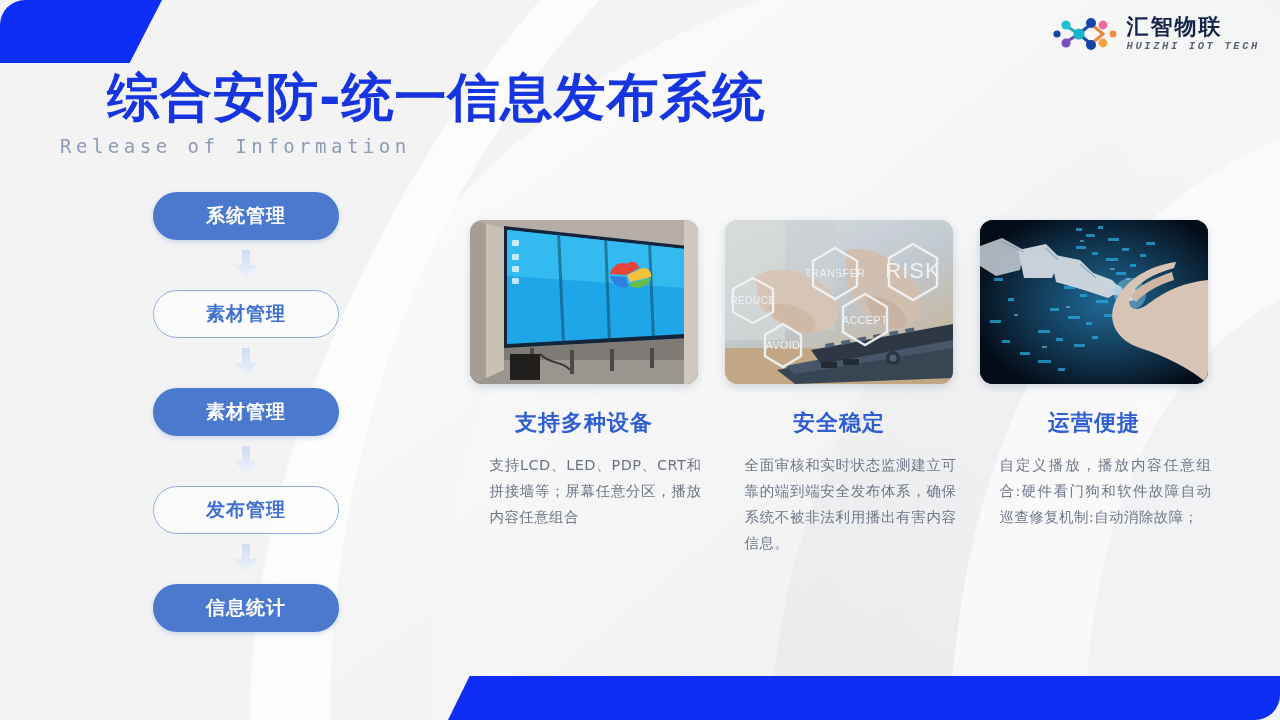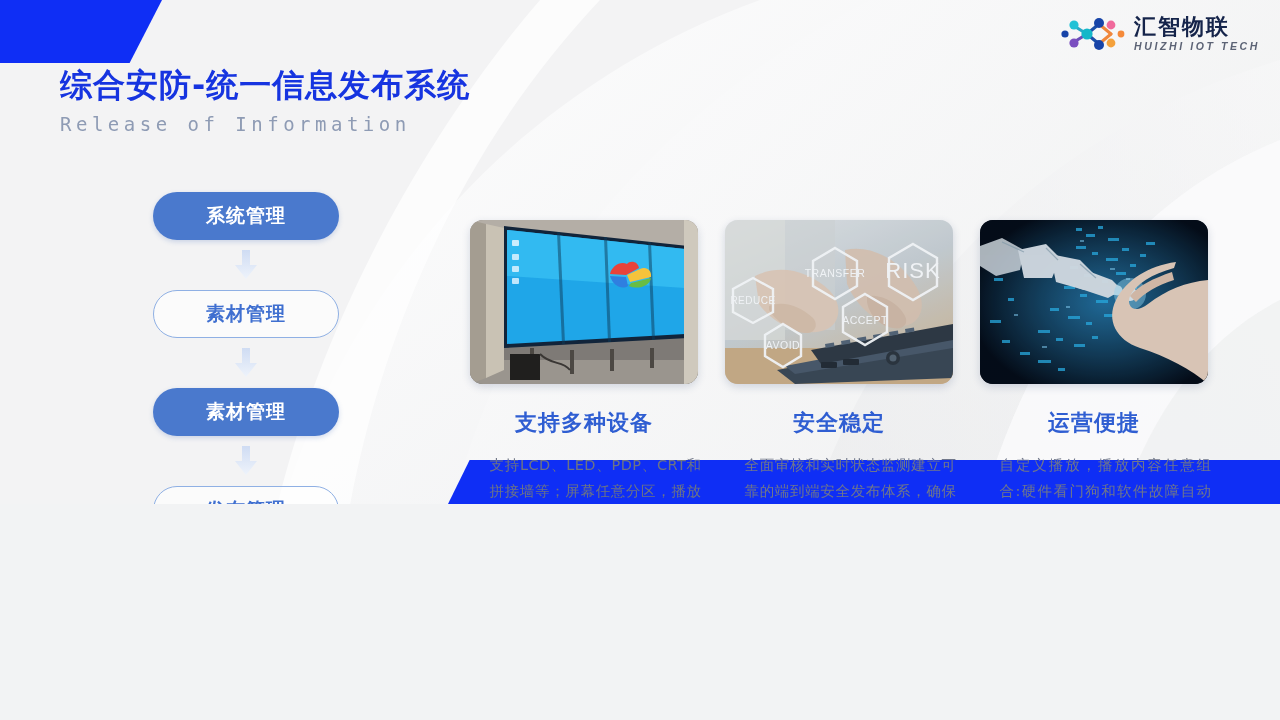--- a/index.html
+++ b/index.html
@@ -7,24 +7,25 @@
   html,body { width:1280px; height:720px; overflow:hidden; }
   body {
     font-family:"Liberation Sans","DejaVu Sans",sans-serif;
     background:#f2f3f4;
     position:relative;
   }
 
   
   #slide {
     position:absolute; inset:0;
-    width:1280px; height:504px;
+    width:1280px; height:720px;
     background:
       linear-gradient(118deg,#fbfbfc 0%,#f4f4f5 38%,#eeeff0 62%,#f6f6f7 100%);
     overflow:hidden;
+    border-radius:25px;
   }
 
   
   .bg-svg { position:absolute; inset:0; width:1280px; height:720px; }
 
   
   .corner-top-left {
     position:absolute; left:0; top:0; width:162px; height:63px;
     background:#0f2ef5;
     clip-path:polygon(0 0, 100% 0, 80% 100%, 0 100%);
@@ -44,29 +45,30 @@
   .logo-mark { width:64px; height:40px; flex:0 0 auto; }
   .logo-text { display:flex; flex-direction:column; align-items:flex-start; }
   .logo-cn {
     font-size:22px; font-weight:bold; color:#15244a;
     letter-spacing:2px; line-height:1.08;
     font-family:"DejaVu Sans","Liberation Sans",sans-serif;
   }
   .logo-en {
     font-size:10.5px; color:#5c6375; letter-spacing:2.6px;
     line-height:1.25; margin-top:1px; white-space:nowrap;
-    font-style:italic; font-weight:bold;
+    font-style:italic; font-weight:bold;font-family:Liberation Mono, monospace;
   }
 
   
   .title-block { position:absolute; left:60px; top:68px; }
   .page-title {
-    font-size:32px; font-weight:bold; color:#1634e0;
+    font-size:52px; font-weight:bold; color:#1634e0;
     letter-spacing:1px; line-height:1.12; white-space:nowrap;
     font-family:"DejaVu Sans","Liberation Sans",sans-serif;
+    margin-left:47px;
   }
   .page-subtitle {
     font-size:19px; color:#8e9bb4; letter-spacing:4.5px;
     margin-top:9px; white-space:nowrap;
     font-family:"DejaVu Sans Mono","Liberation Mono",monospace;
   }
 
   
   .flow {
     position:absolute; left:153px; top:192px;

